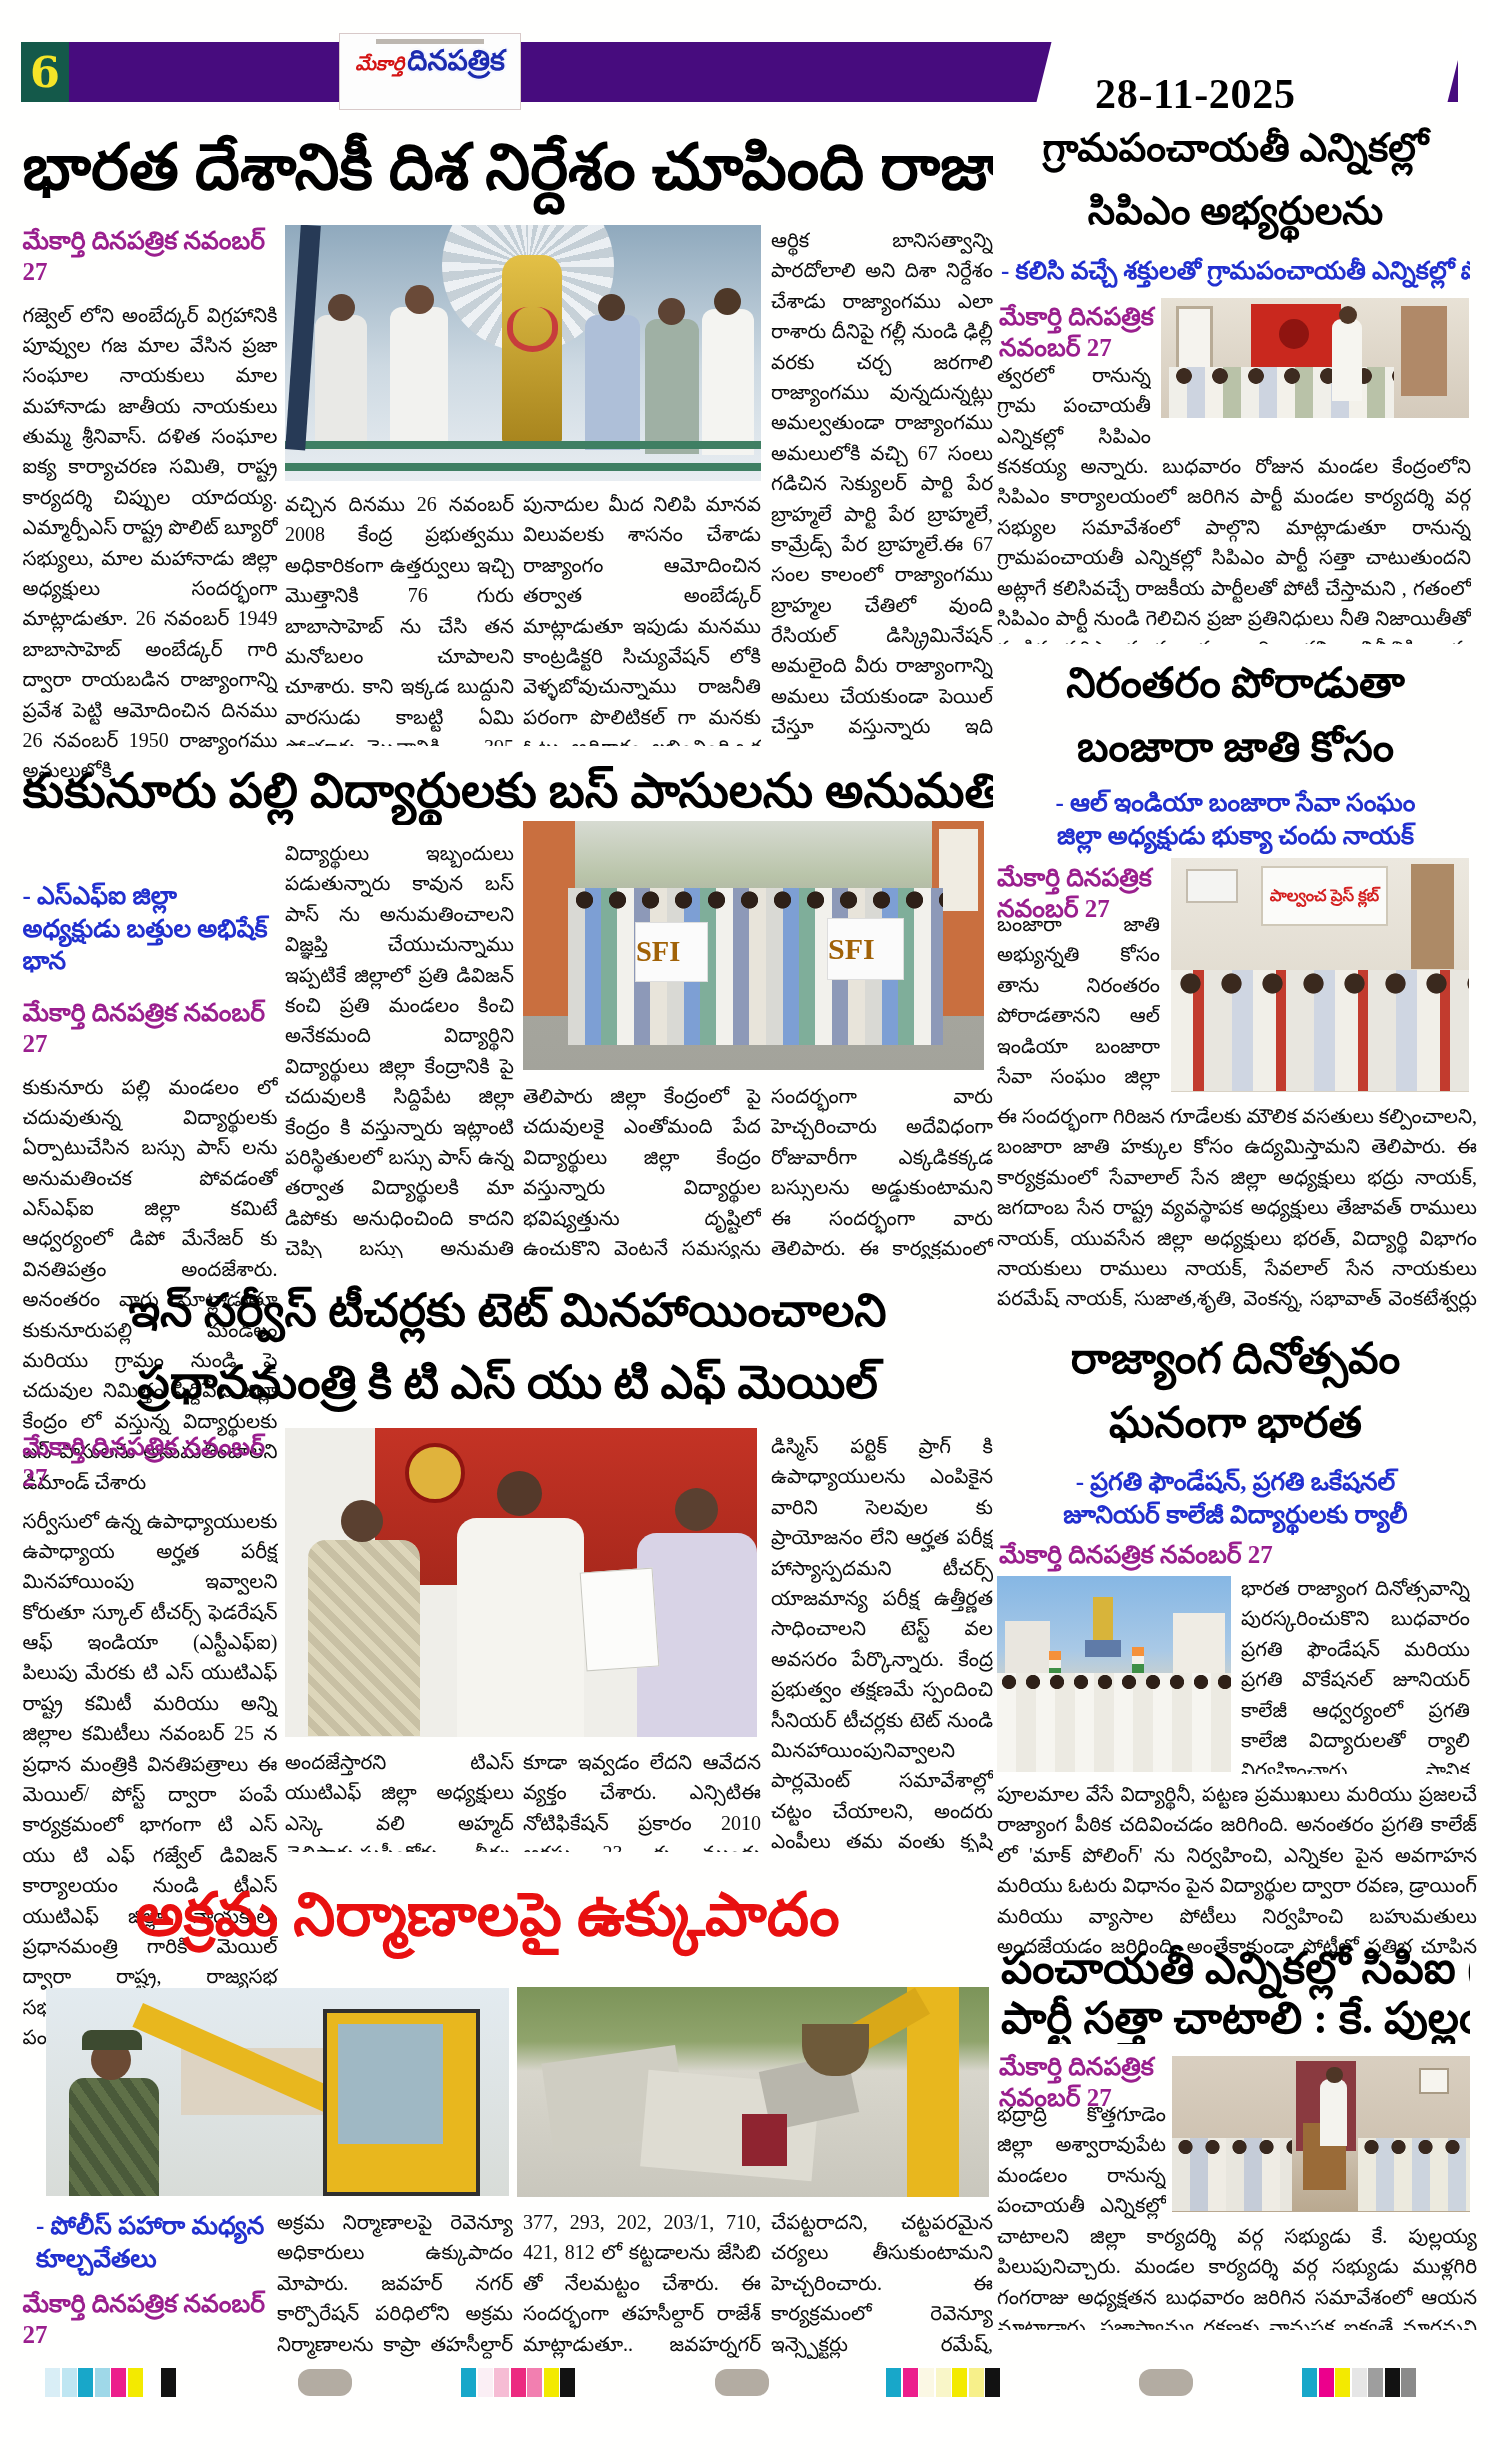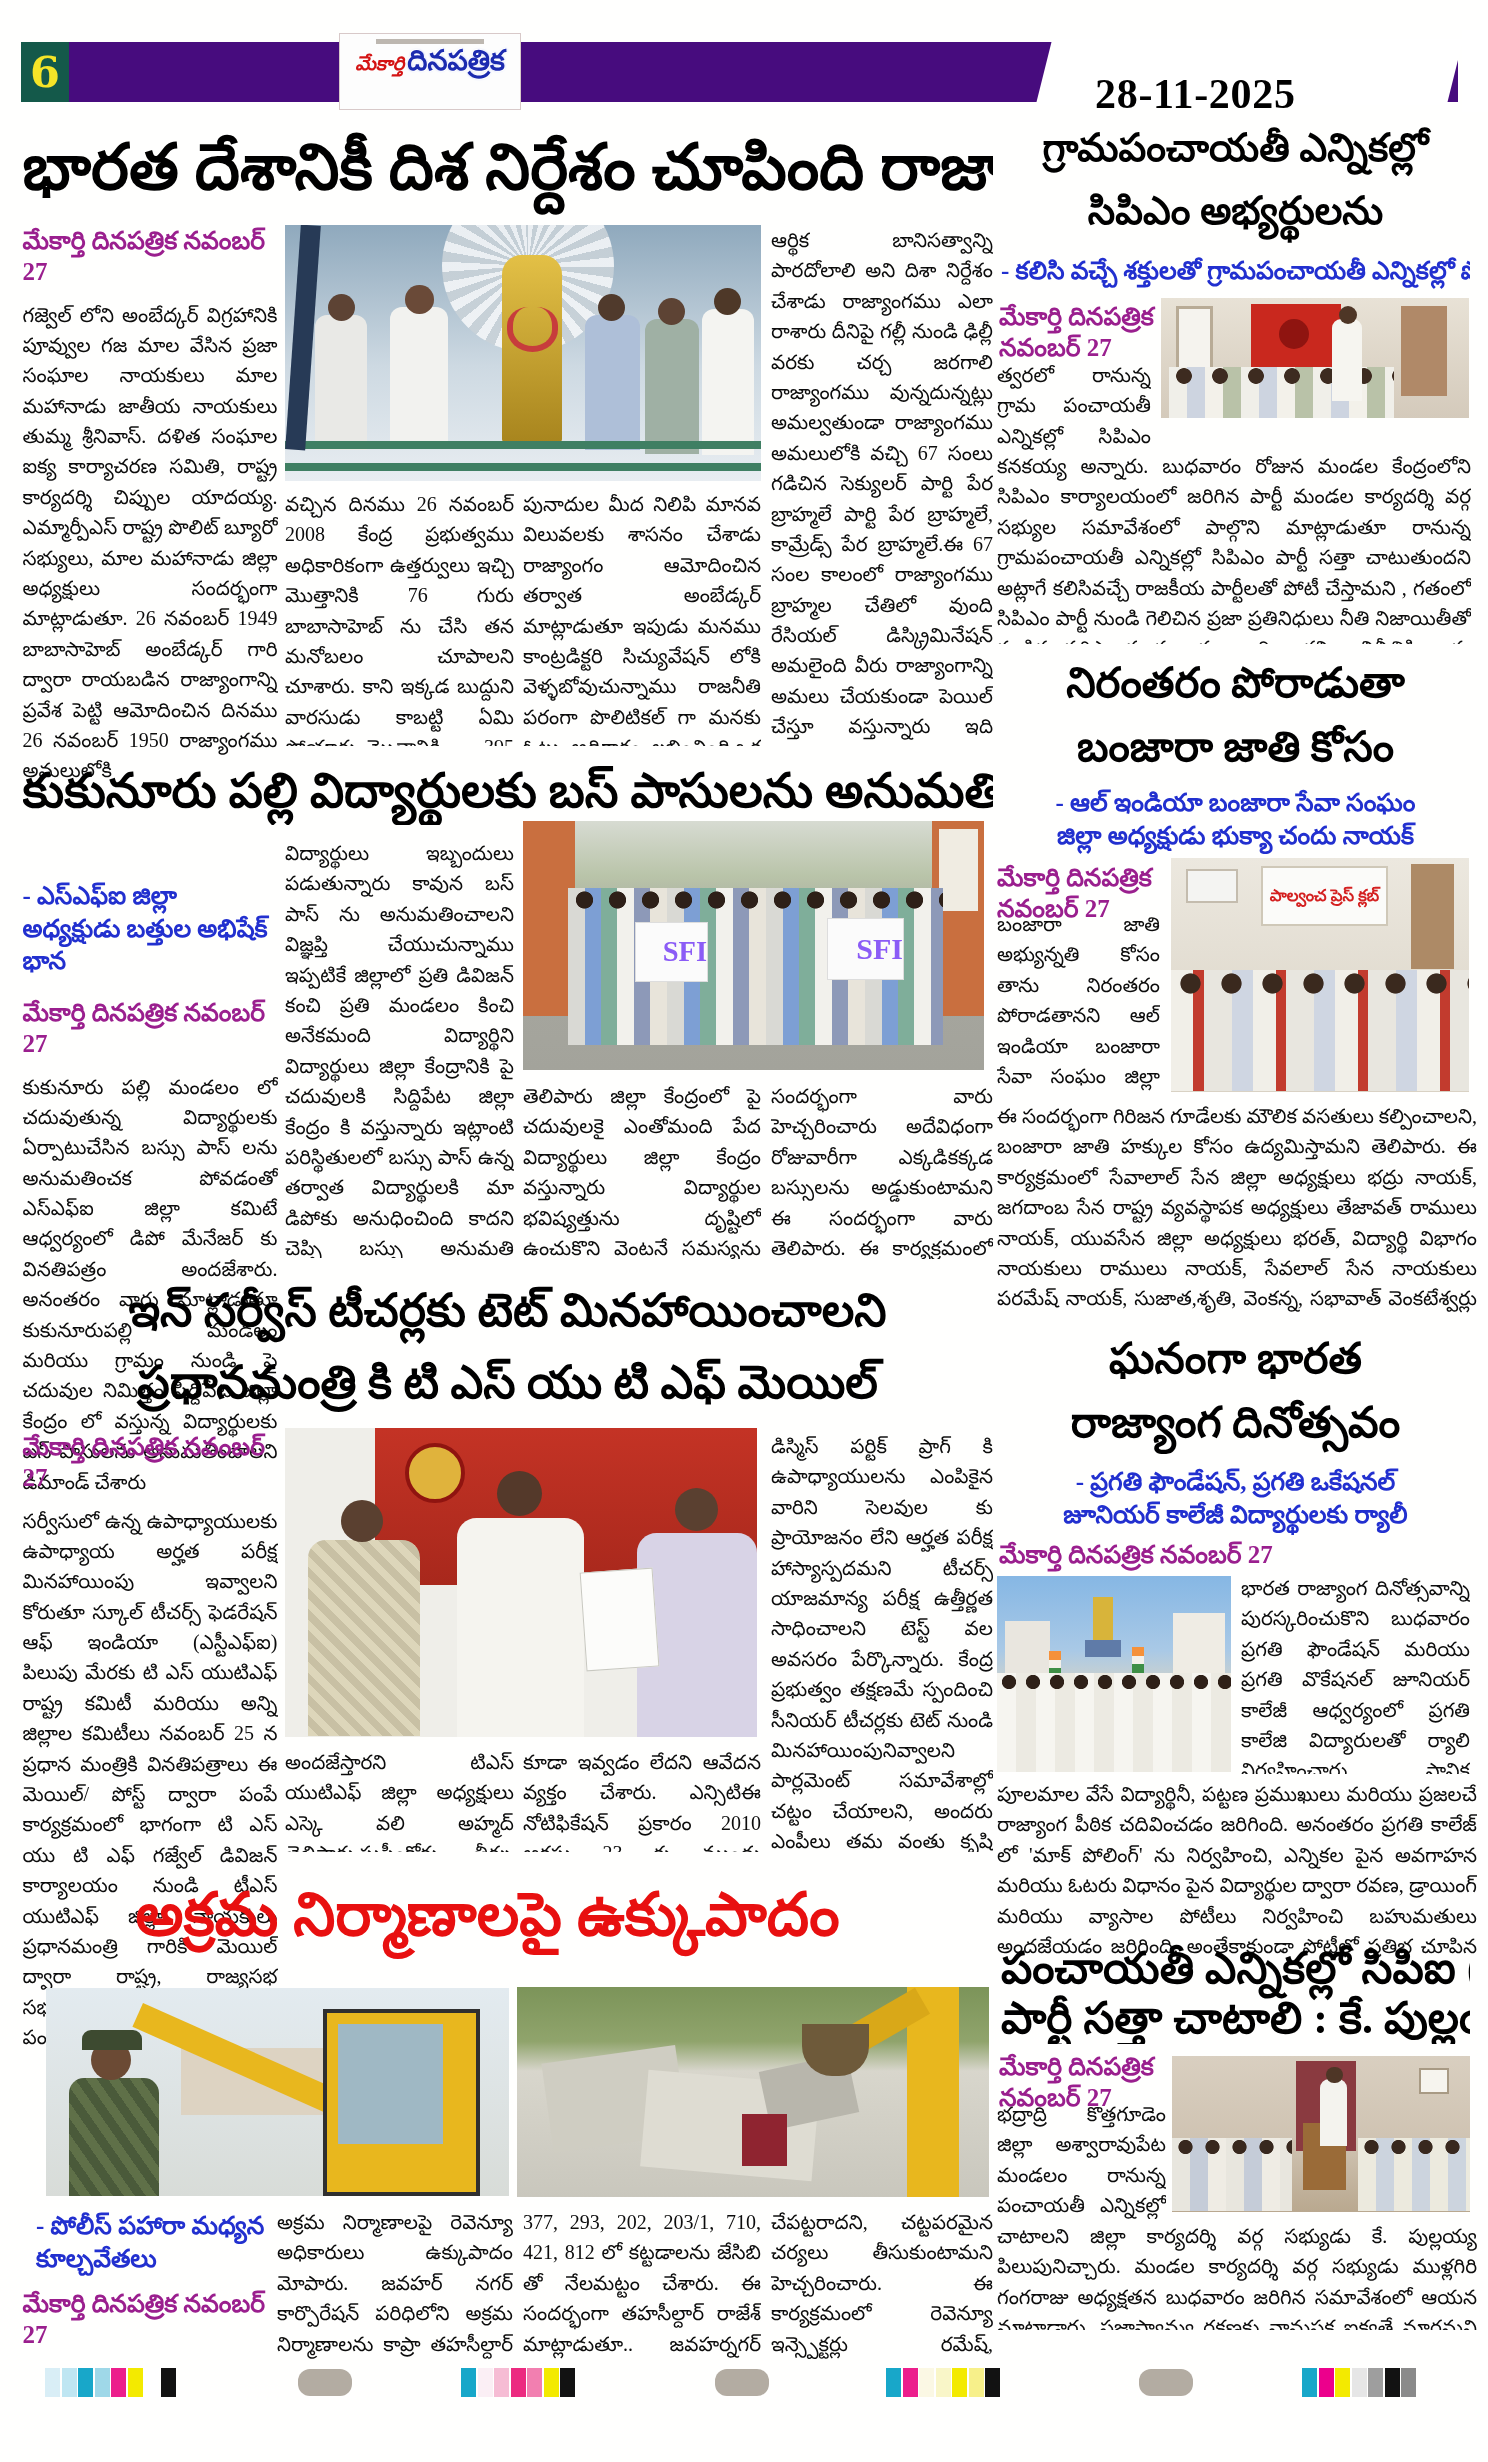--- a/index.html
+++ b/index.html
@@ -23,22 +23,22 @@
   .hl{font-weight:bold;color:#000;text-align:center;white-space:nowrap;overflow:hidden;}
   .hl-wrap{font-weight:bold;color:#000;text-align:center;overflow:hidden;}
   .red{color:#e81010;}
   .byline{color:#2230cf;font-weight:bold;font-size:25px;line-height:1.3;}
   .dl{color:#9a1f8e;font-weight:bold;font-size:25px;line-height:1.25;}
   .body-t{font-size:20px;line-height:1.52;text-align:justify;color:#0c0c0c;overflow:hidden;}
   .col .byline{margin-bottom:19.5px;}
   .col .dl{margin-bottom:12px;}
   
   .crowd{position:absolute;}
-  .flag{position:absolute;background:#fbfbfb;border:0.7px solid #ddd;text-align:right;
-        font-weight:bold;color:#8b5cf6;}
+  .flag{position:absolute;background:#fbfbfb;border:0.7px solid #ddd;text-align:left;
+        font-weight:bold;color:#a16207;}
   .chip{display:inline-block;width:15px;height:28.5px;margin-right:1.5px;vertical-align:top;}
   .capsule{position:absolute;width:54px;height:27px;border-radius:12px;background:#b3aca2;}
 </style>
 </head>
 <body>
 
 <div class="page">
 
   <div class="band abs" style="left:69px;top:42px;width:1389px;height:60px;"></div>
   <div class="datewedge abs" style="left:1044px;top:39px;width:411px;height:66px;"></div>
@@ -162,22 +162,22 @@
     <div class="abs" style="left:352px;top:105px;width:120px;height:204px;border-radius:19.5px 19.5px 0 0;background:#d8d3e6;"></div>
     <div class="abs" style="left:390px;top:60px;width:43px;height:43px;border-radius:50%;background:#5a4030;"></div>
     <div class="abs" style="left:298px;top:142px;width:71px;height:97px;background:#fcfcfa;border:1.5px solid #c8c8c0;transform:rotate(-4deg);"></div>
   </div>
 
   <div class="body-t abs" style="left:771px;top:1431px;width:222px;height:421px;">డిస్మిస్ పర్టిక్ ప్రాగ్ కి ఉపాధ్యాయులను ఎంపికైన వారిని సెలవుల కు ప్రాయోజనం లేని ఆర్హత పరీక్ష హాస్యాస్పదమని టీచర్స్ యాజమాన్య పరీక్ష ఉత్తీర్ణత సాధించాలని టెస్ట్ వల అవసరం పేర్కొన్నారు. కేంద్ర ప్రభుత్వం తక్షణమే స్పందించి సీనియర్ టీచర్లకు టెట్ నుండి మినహాయింపునివ్వాలని పార్లమెంట్ సమావేశాల్లో చట్టం చేయాలని, అందరు ఎంపీలు తమ వంతు కృషి చేయాలని కోరారు. ఈ కార్యక్రమంలో గజ్వేల్ మండల అధ్యక్షులు టి.ట్రిసన్ రెడ్డి , సీనియర్ వెంకటేశ్ తదితరులు పాల్గొన్నారు.</div>
   <div class="body-t abs" style="left:285px;top:1747px;width:229px;height:105px;">అందజేస్తారని టిఎస్ యుటిఎఫ్ జిల్లా అధ్యక్షులు ఎస్కె వలి అహ్మద్ తెలిపారు.సుప్రీంకోర్టు తీర్పు వల్ల వచ్చిన సమస్య కోసం కేంద్ర ప్రభుత్వం చర్యలు సీనియర్ ఉద్యోగాల రక్షణ కల్పిస్తామన్న భరోసా</div>
   <div class="body-t abs" style="left:523px;top:1747px;width:238px;height:105px;">కూడా ఇవ్వడం లేదని ఆవేదన వ్యక్తం చేశారు. ఎన్సిటిఈ నోటిఫికేషన్ ప్రకారం 2010 ఆగస్టు 23 కు ముందు నియామకం అయిన ఉపాధ్యాయులకు టెట్ అవసరం లేదని గత 15 సంవత్సరాలుగా టెట్ బ్రాయవల్లనే ఆలోచన చేయడని,</div>
 
   <div class="hl-wrap abs" style="left:1001px;top:1327px;width:469px;height:127px;font-size:43px;line-height:64px;">
+    <div>రాజ్యాంగ దినోత్సవం</div>
     <div>ఘనంగా భారత</div>
-    <div>రాజ్యాంగ దినోత్సవం</div>
   </div>
   <div class="byline abs" style="left:1001px;top:1466px;width:469px;height:67px;text-align:center;">
     <div>- ప్రగతి ఫౌండేషన్, ప్రగతి ఒకేషనల్</div>
     <div>జూనియర్ కాలేజీ విద్యార్థులకు ర్యాలీ</div>
   </div>
   <div class="dl abs" style="left:999px;top:1539px;width:375px;height:33px;white-space:nowrap;overflow:hidden;">మేకార్తి దినపత్రిక నవంబర్ 27</div>
 
   <div class="ph" style="left:997px;top:1576px;width:234px;height:196px;background:linear-gradient(180deg,#86b7e4 0%,#a9c9e6 38%,#cfd2cc 55%,#b0aea6 100%);">
     <div class="abs" style="left:7.5px;top:45px;width:45px;height:52px;background:#e9e6df;"></div>
     <div class="abs" style="left:176px;top:37px;width:52px;height:60px;background:#efece4;"></div>

